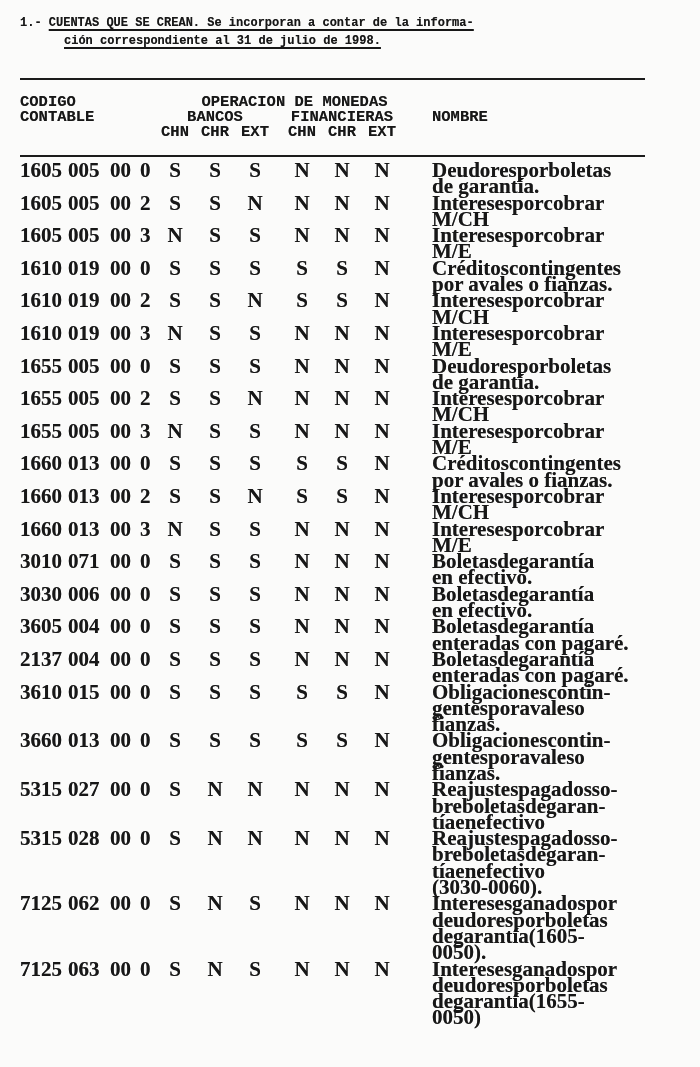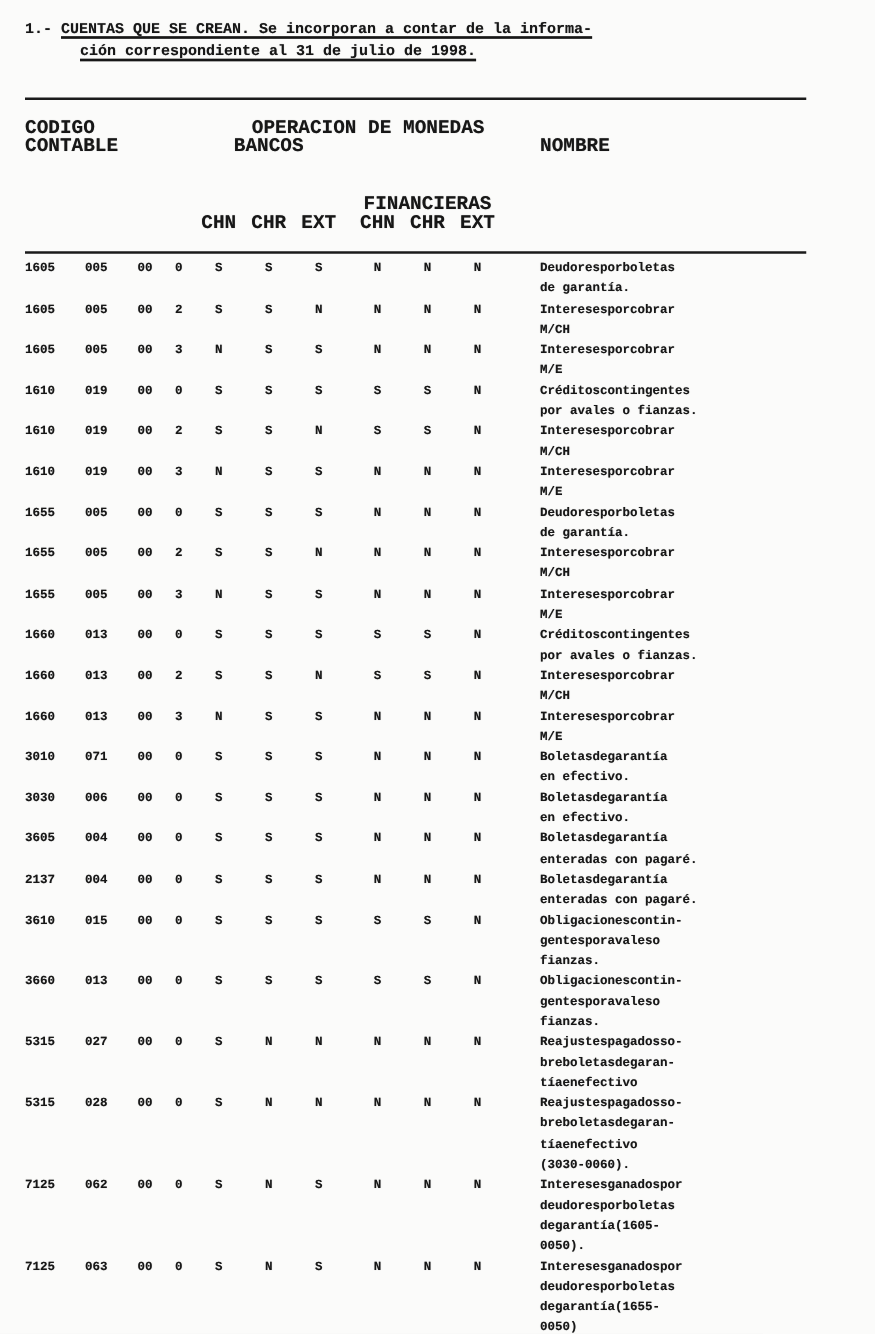--- a/index.html
+++ b/index.html
@@ -46,30 +46,31 @@
     border-bottom:2.5px solid #1b1b1b;
     padding:15px 0 15px 0;
     font-size:15.5px;
     line-height:15px;
   }
   .thead .hline{margin-bottom:0;}
   .thead .hline + .hline{margin-top:0;}
   .gc-code{grid-column:1/5;text-align:left;}
   .gc-op{grid-column:5/12;text-align:center;padding-left:32px;white-space:nowrap;}
   .gc-ban{grid-column:5/8;text-align:center;}
-  .gc-fin{grid-column:9/12;text-align:center;margin-top:46px;}
+  .gc-fin{grid-column:9/12;text-align:center;}
   .gc-nom{grid-column:13;text-align:left;}
   .gc5{grid-column:5}.gc6{grid-column:6}.gc7{grid-column:7}
   .gc9{grid-column:9}.gc10{grid-column:10}.gc11{grid-column:11}
   .subcol{text-align:center;}
   
   .tbody{
     padding-top:5px;
-    font-size:10px;
+    font-size:21px;
     line-height:16.3px;
+    font-family:Liberation Serif, serif;
   }
   .trow{margin:0;}
   .cc{text-align:left;white-space:nowrap;}
   .fc{text-align:center;}
   .ncell{grid-column:13;}
   .ncell .jl{
     display:flex;
     justify-content:flex-start;
   }
 </style>

